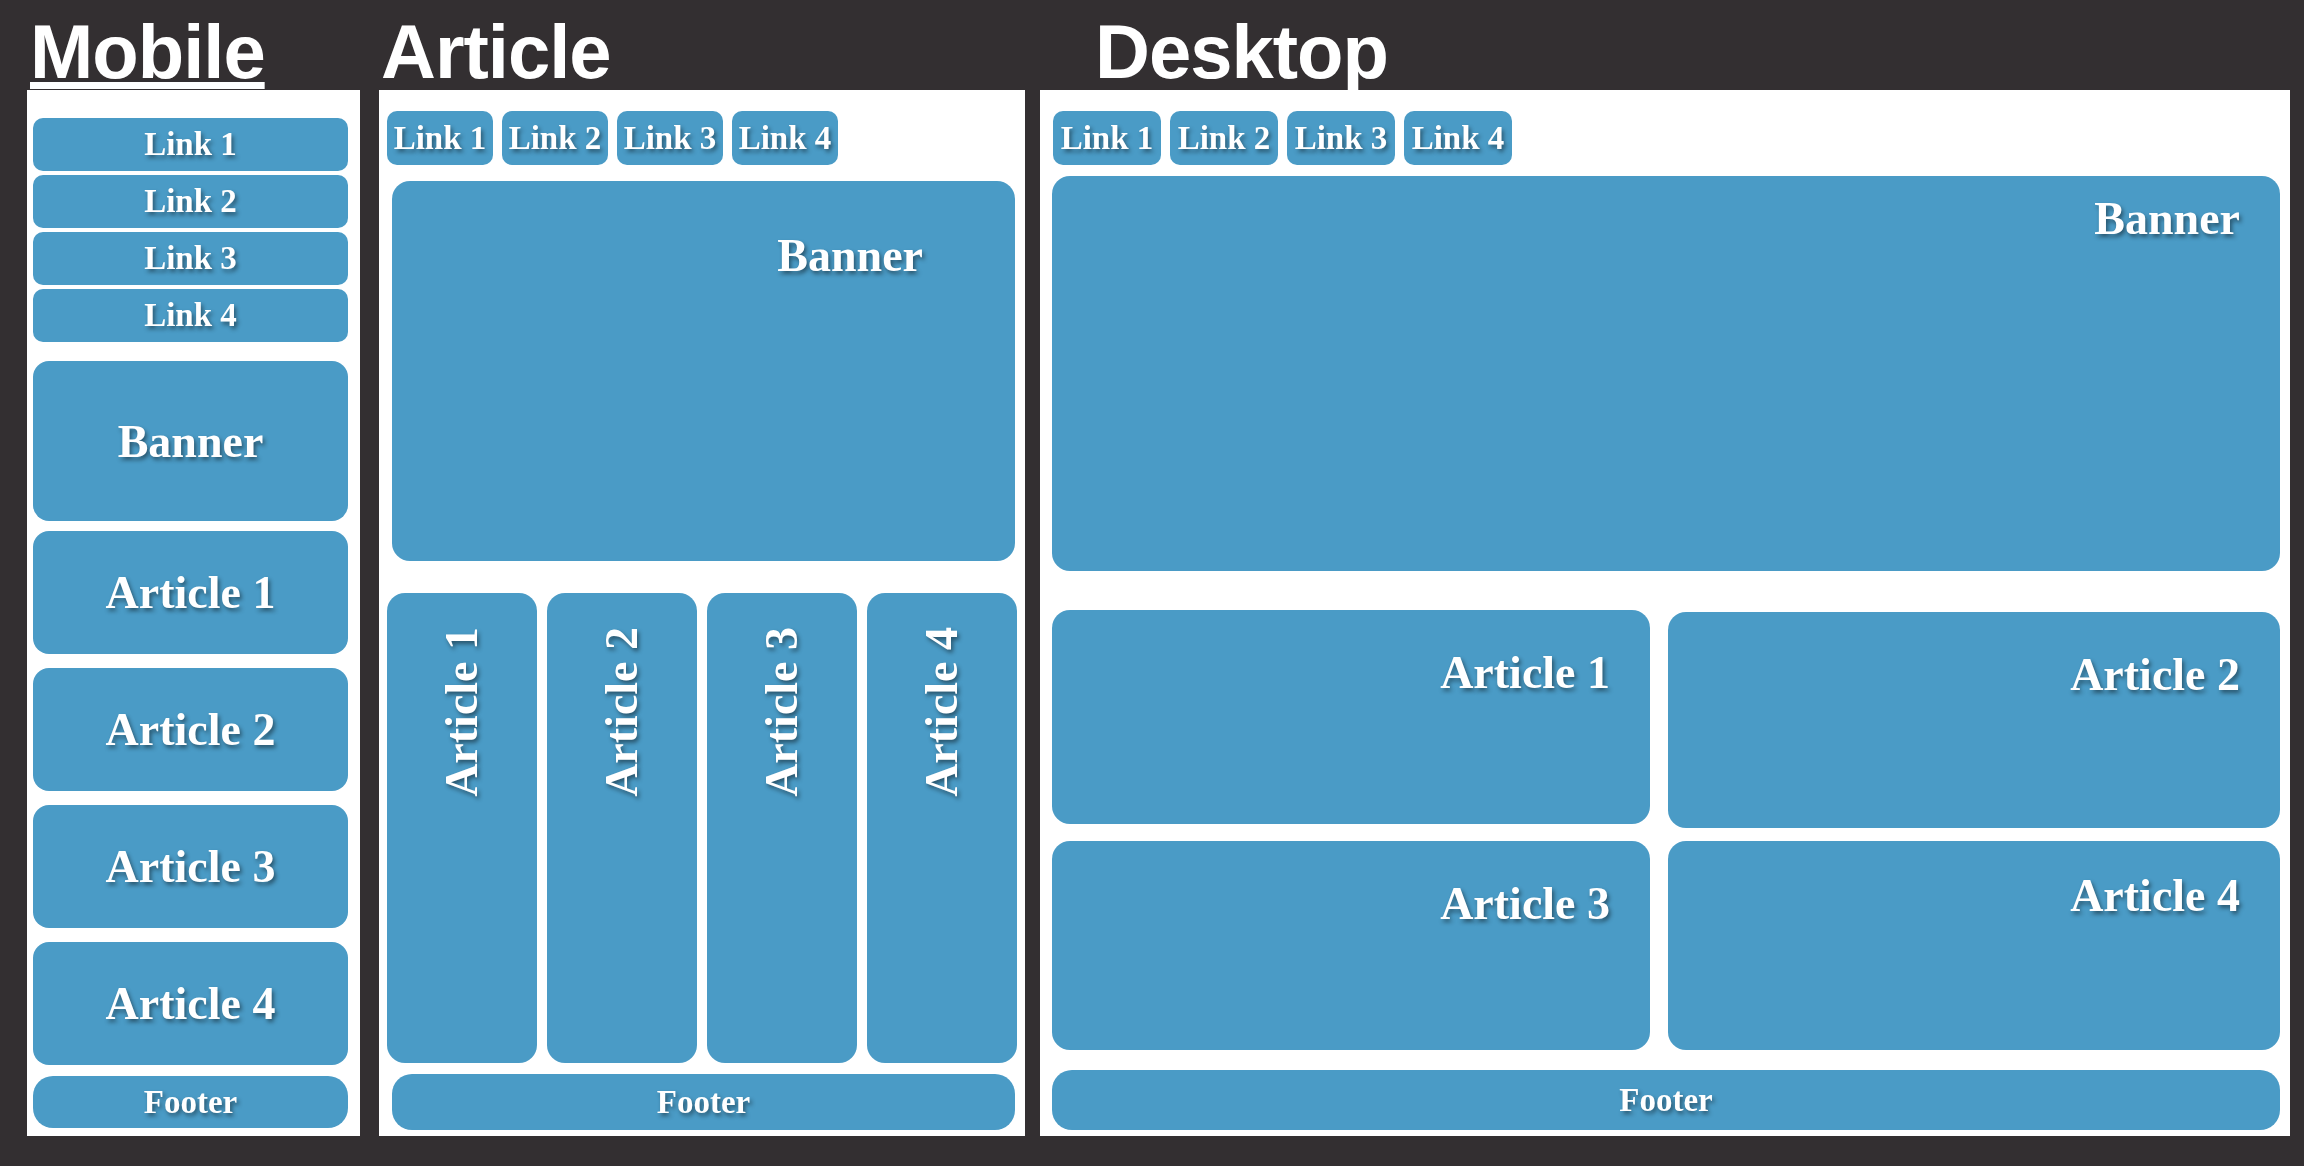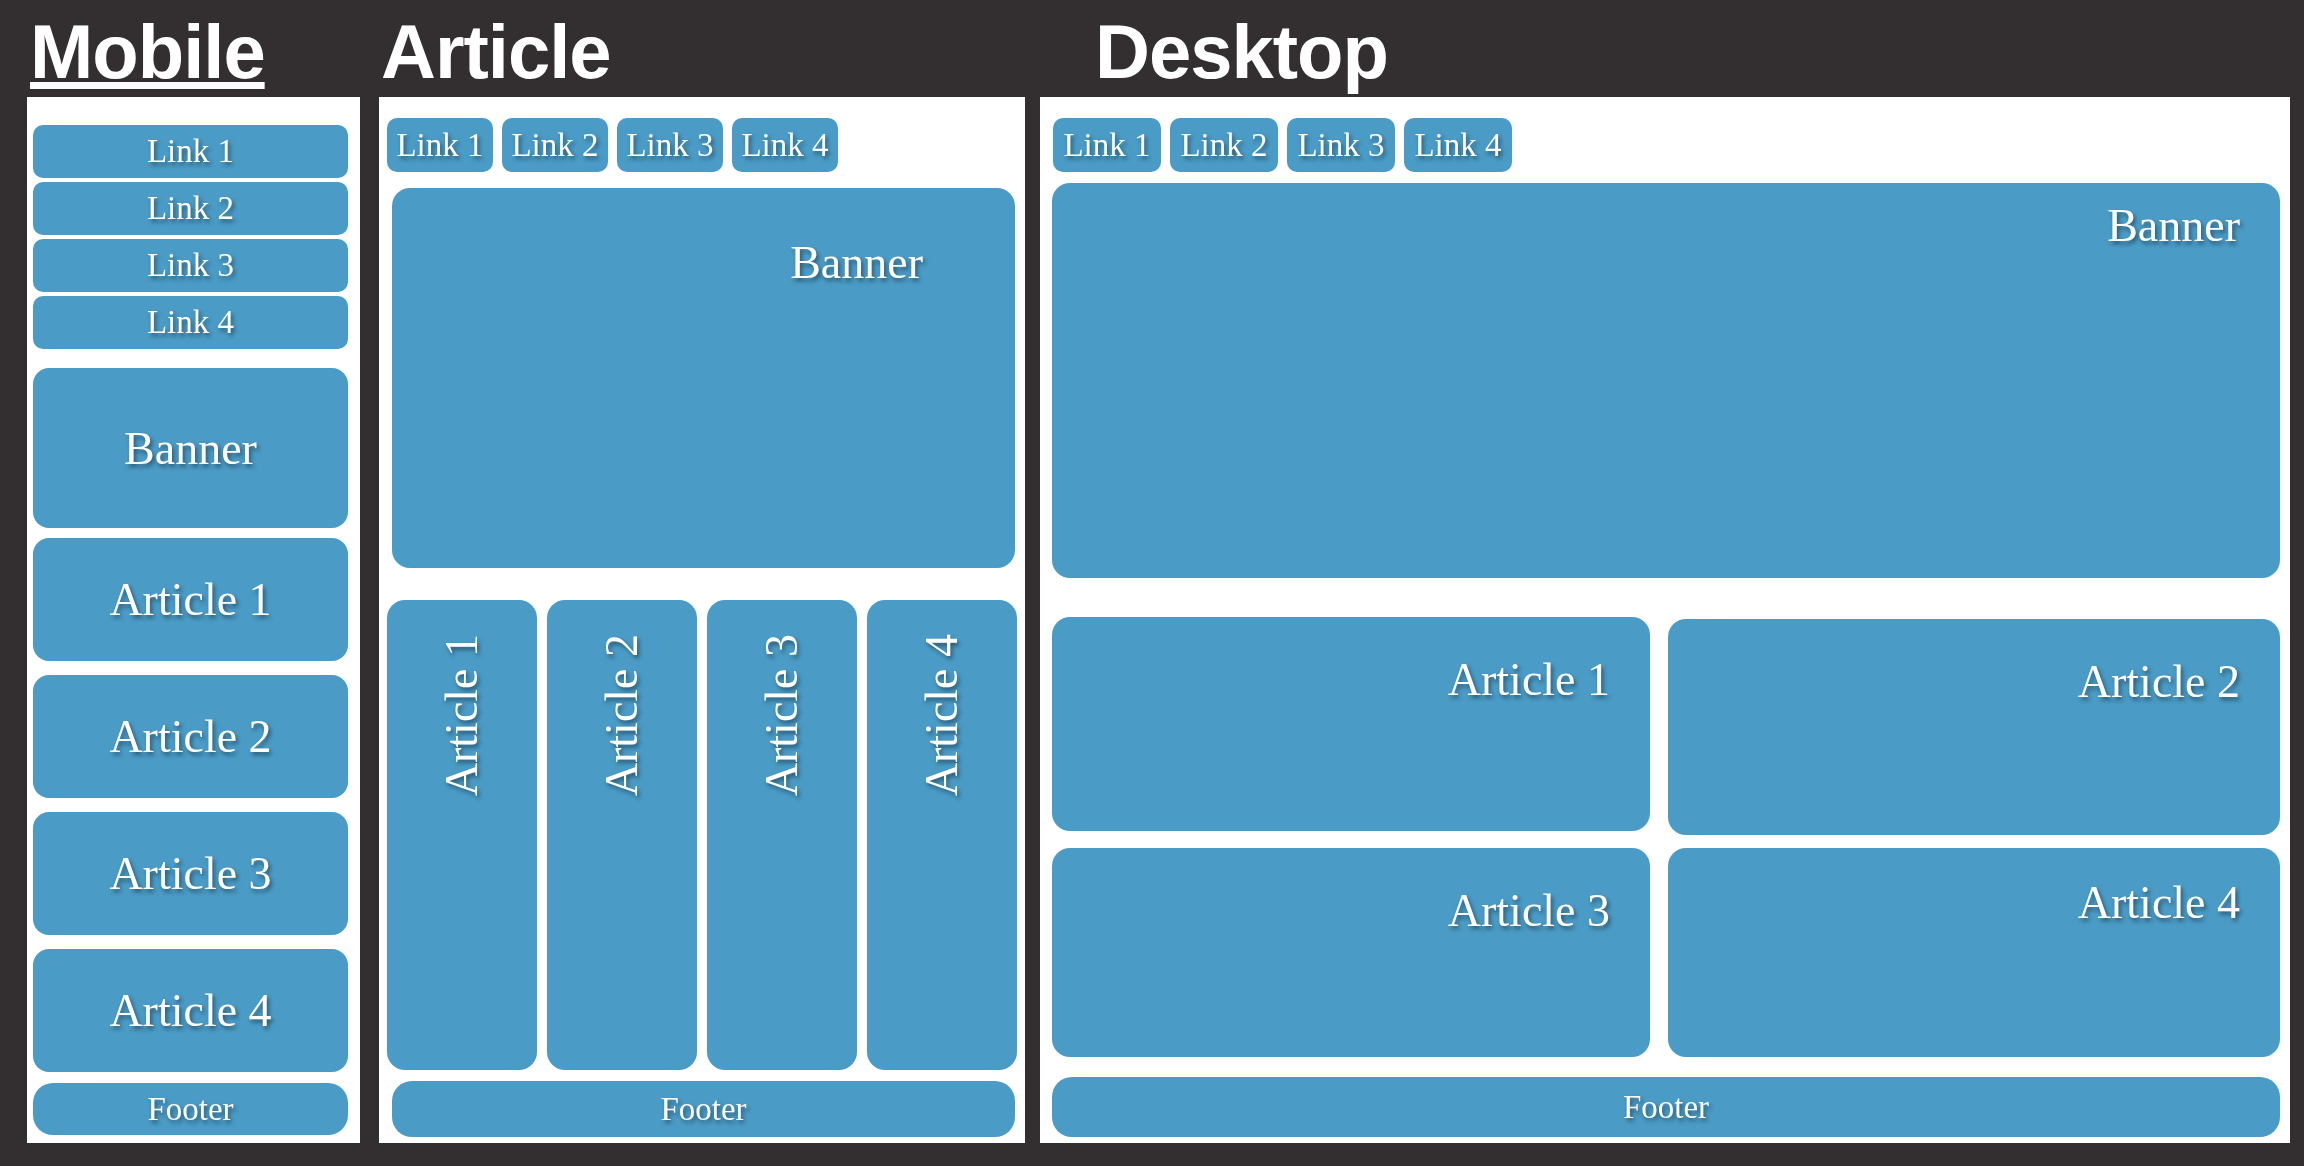--- a/index.html
+++ b/index.html
@@ -1,21 +1,21 @@
 <!DOCTYPE html>
 <html><head>
 <meta charset="utf-8">
 <style>
   html,body{margin:0;padding:0;background:#332f31;}
   .stage{position:relative;width:2304px;height:1166px;background:#332f31;overflow:hidden;
          font-family:"Liberation Serif", serif;}
   .panel-title{position:absolute;top:0;height:102px;display:flex;align-items:center;
          font-family:"Liberation Sans", sans-serif;font-weight:bold;font-size:76px;
          letter-spacing:-1px;color:#ffffff;}
-  .panel{position:absolute;top:97px;height:1046px;background:#ffffff;}
+  .panel{position:absolute;top:90px;height:1046px;background:#ffffff;font-weight:bold;}
   .box{position:absolute;background:#4a9bc6;color:#ffffff;
        text-shadow:2px 3px 4px rgba(0,0,0,0.45);}
   .lbl-center{display:flex;align-items:center;justify-content:center;}
   .link{border-radius:10px;font-size:33px;}
   .footer{border-radius:20px;font-size:33px;}
   .bigbox{border-radius:18px;font-size:46px;}
   .m-item{border-radius:16px;font-size:46px;}
   .align-tr{text-align:right;box-sizing:border-box;}
   
   .t-col{border-radius:18px;overflow:visible;}

